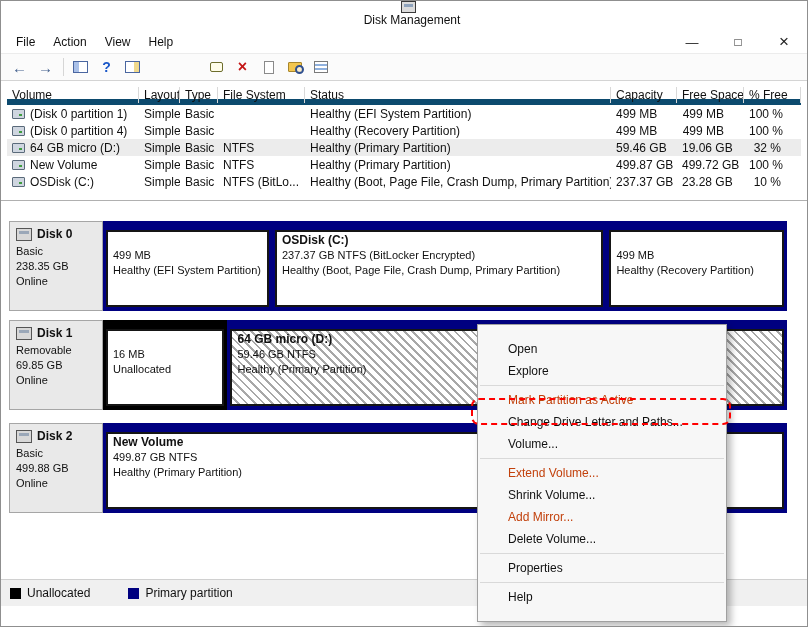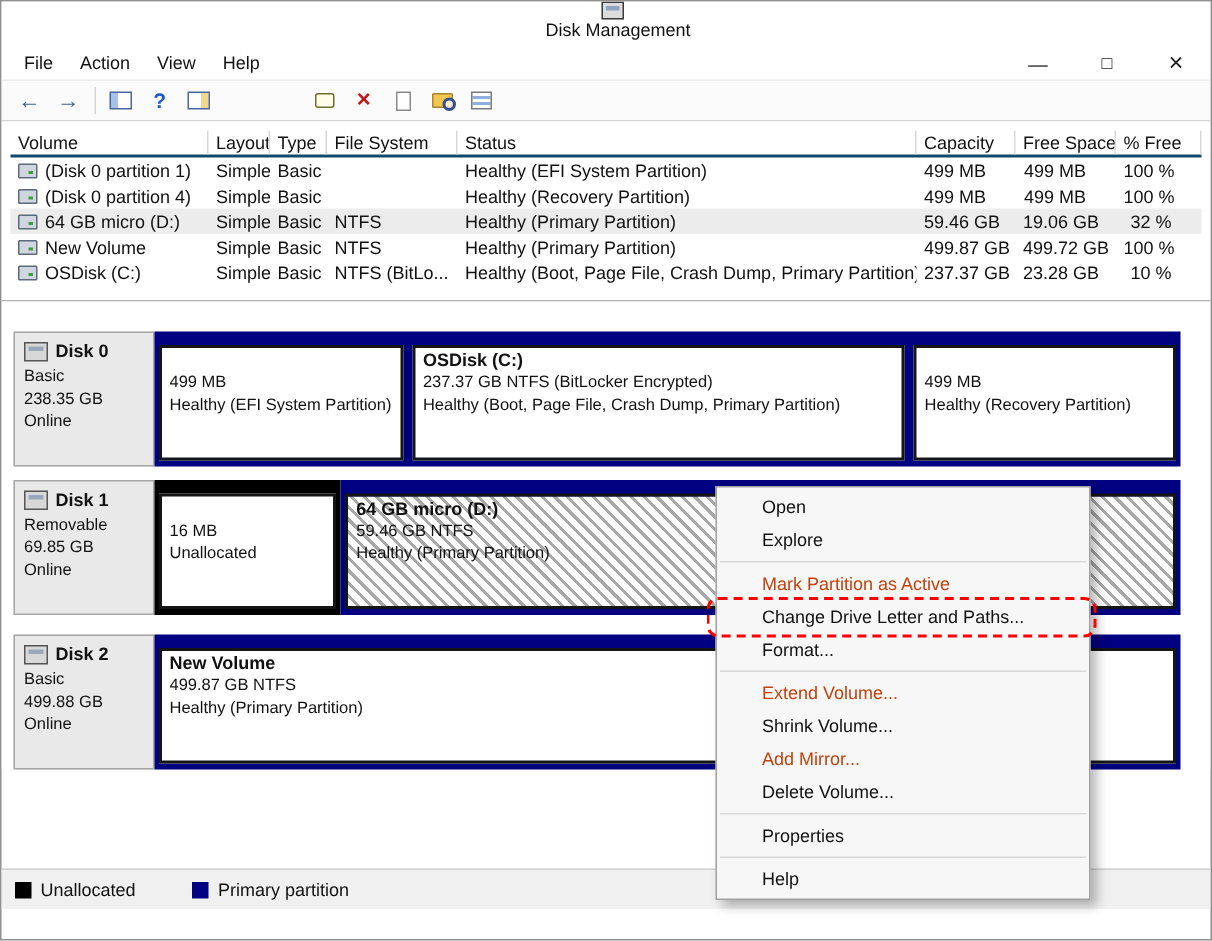--- a/index.html
+++ b/index.html
@@ -37,21 +37,21 @@
   .i-bubble { width:13px; height:10px; border:1px solid #6d6d2c; border-radius:2px; background:#fffde9; }
   .i-doc { width:10px; height:13px; border:1px solid #8a8a8a; background:#fff; }
   .i-folder { width:14px; height:10px; background:#f3c64f; border:1px solid #a8862c; border-radius:1px; position:relative; }
   .i-folder::after { content:""; position:absolute; right:-3px; bottom:-3px; width:5px; height:5px; border:2px solid #2f4f8f; border-radius:50%; background:rgba(255,255,255,.7); }
   .i-list { width:14px; height:12px; border:1px solid #7a7a7a; background:repeating-linear-gradient(to bottom,#fff 0 2px,#8fb0dd 2px 4px); }
   .group-gap { margin-left:58px; }
 
   
   .listpane { height:120px; padding:6px 6px 0 6px; border-bottom:1px solid #b0b0b0; background:#fff; }
   .tgrid { display:grid; grid-template-columns:132px 41px 38px 87px 306px 66px 67px 1fr; align-items:center; }
-  .thead { height:18px; border-bottom:2px solid #0c4a6e; }
+  .thead { height:18px; border-bottom:6px solid #0c4a6e; }
   .thead .tcell { border-right:1px solid #d9d9d9; height:16px; line-height:16px; }
   .trow { height:17px; }
   .trow.sel { background:#ececec; }
   .tcell { padding:0 5px; white-space:nowrap; overflow:hidden; font-size:12px; }
   .tcell.num { text-align:right; padding-right:20px; }
   .cell-vol { display:flex; align-items:center; }
   .drive-ico { display:inline-block; width:13px; height:10px; margin-right:5px; background:#cfd6e0; border:1px solid #5a6a7a; border-radius:1px; position:relative; flex:none; }
   .drive-ico::after { content:""; position:absolute; right:2px; bottom:2px; width:3px; height:2px; background:#3f9c3f; }
 
   
@@ -75,21 +75,21 @@
   
   .legend { position:absolute; left:0; right:0; top:578px; height:27px; background:#f0f0f0;
             border-top:1px solid #d0d0d0; display:flex; align-items:center; padding-left:9px; }
   .legend-item { display:flex; align-items:center; margin-right:38px; }
   .sw { width:11px; height:11px; margin-right:6px; display:inline-block; }
   .sw-unalloc { background:#000000; }
   .sw-primary { background:#000080; }
 
   
   .ctx { position:absolute; left:476px; top:323px; width:250px; background:#f7f7f7;
-         border:1px solid #a0a0a0; box-shadow:4px 4px 7px rgba(0,0,0,0.28); padding:2px 0; z-index:20; }
+         border:1px solid #a0a0a0; box-shadow:4px 4px 7px rgba(0,0,0,0.28); padding:13px 0; z-index:20; }
   .ctx-item { height:22px; line-height:22px; padding-left:30px; font-size:12px; color:#111; white-space:nowrap; }
   .ctx-item.disabled { color:#c2410c; }
   .ctx-sep { height:1px; background:#d9d9d9; margin:3px 2px; }
   .annot { position:absolute; left:-7px; right:-5px; top:73px; height:27px;
            border:2px dashed #ff0000; border-radius:8px; pointer-events:none; }
 </style>
 </head>
 <body>
 
 <div class="titlebar">
@@ -330,21 +330,21 @@
     <span>Primary partition</span>
   </div>
 </div>
 
 <div class="ctx">
   <div class="ctx-item">Open</div>
   <div class="ctx-item">Explore</div>
   <div class="ctx-sep"></div>
   <div class="ctx-item disabled">Mark Partition as Active</div>
   <div class="ctx-item">Change Drive Letter and Paths...</div>
-  <div class="ctx-item">Format...</div>
+  <div class="ctx-item">Volume...</div>
   <div class="ctx-sep"></div>
   <div class="ctx-item disabled">Extend Volume...</div>
   <div class="ctx-item">Shrink Volume...</div>
   <div class="ctx-item disabled">Add Mirror...</div>
   <div class="ctx-item">Delete Volume...</div>
   <div class="ctx-sep"></div>
   <div class="ctx-item">Properties</div>
   <div class="ctx-sep"></div>
   <div class="ctx-item">Help</div>
   <div class="annot"></div>

